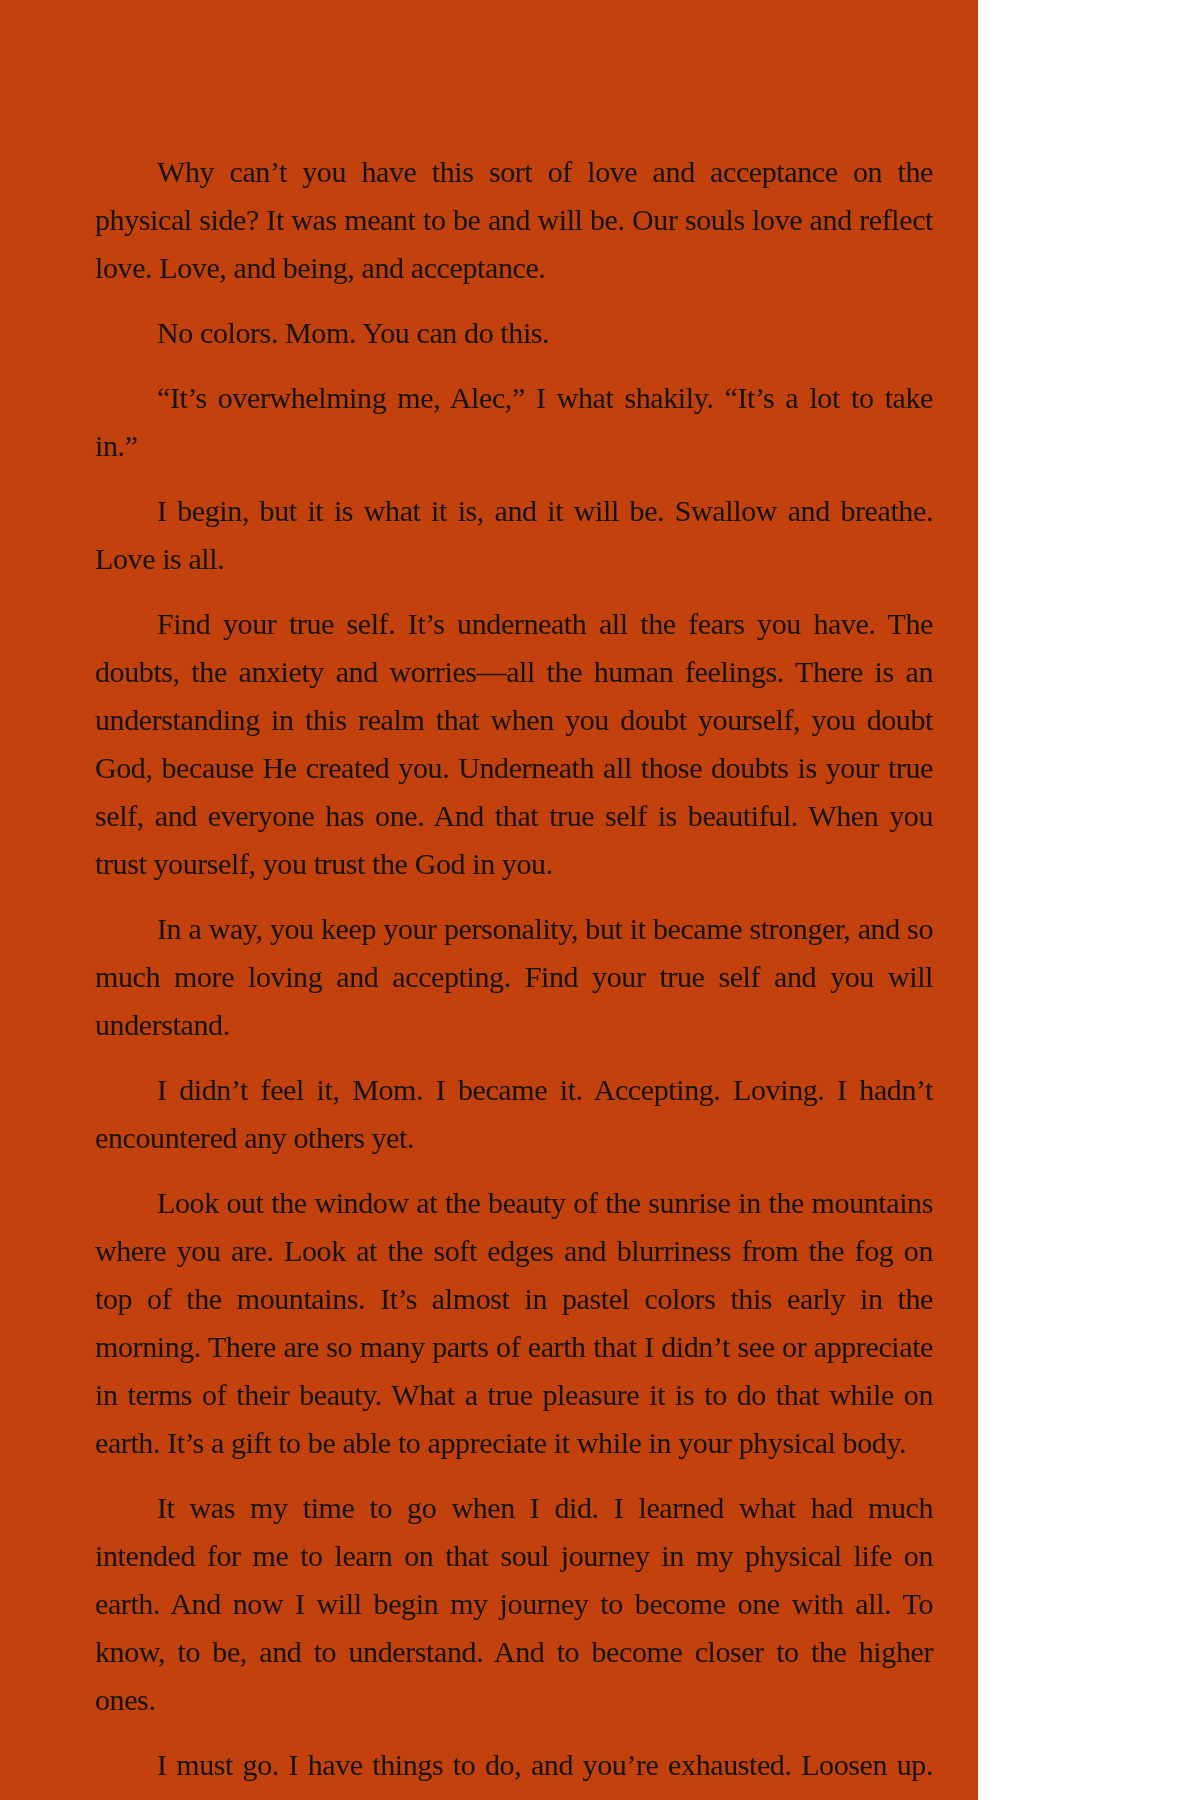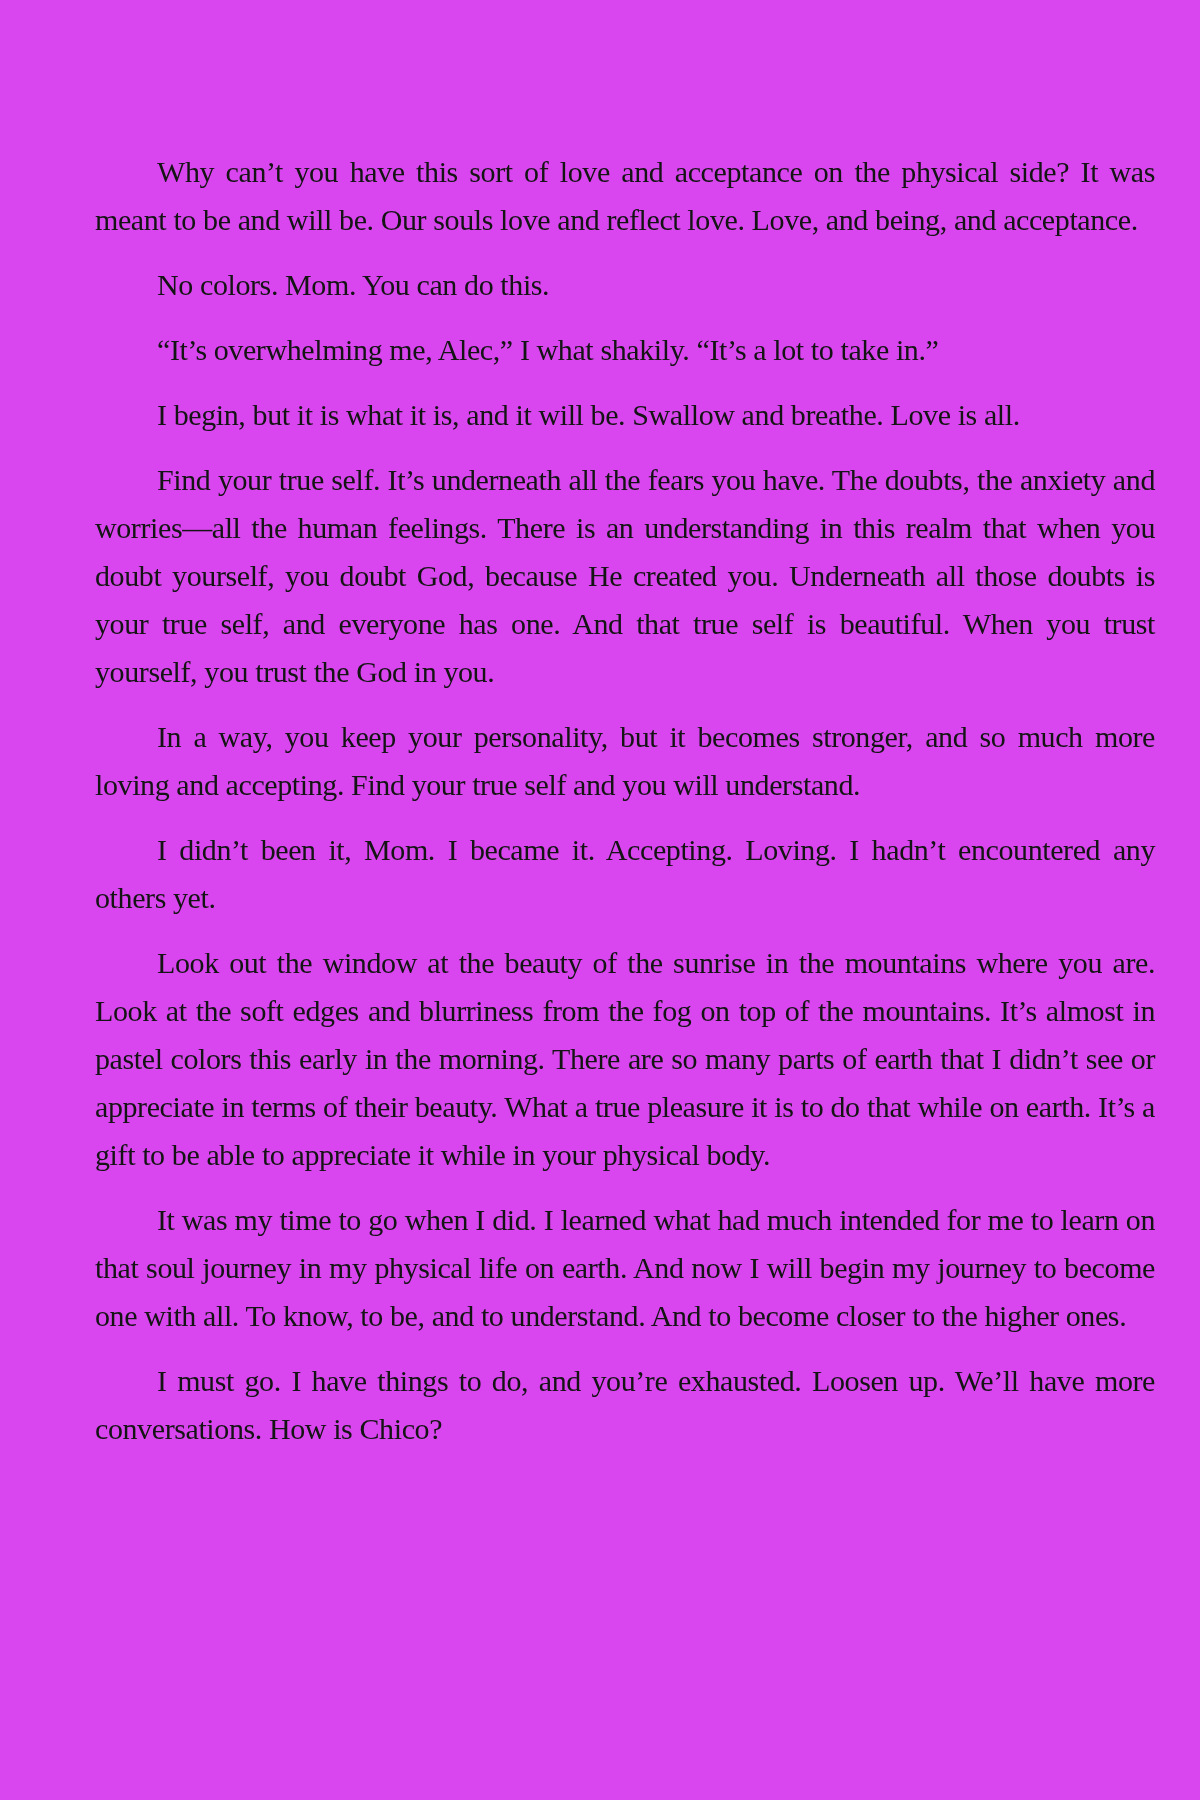--- a/index.html
+++ b/index.html
@@ -9,24 +9,24 @@
   body {
     width: 1200px;
     height: 1800px;
     background: #ffffff;
     font-family: "Liberation Serif", serif;
     color: #141414;
     overflow: hidden;
   }
   .page {
     box-sizing: border-box;
-    width: 1200px;
+    width: 978px;
     height: 1800px;
     padding: 148px 45px 0 95px;
-    background: #d946ef;
+    background: #c2410c;
   }
   .text-block {
     width: 100%;
   }
   .para {
     margin: 0 0 17px 0;
     font-size: 30px;
     line-height: 48px;
     letter-spacing: -0.4px;
     text-align: justify;
@@ -38,19 +38,19 @@
 </head>
 <body style="background: rgb(255, 255, 255); color: rgb(20, 20, 20);">
 
 <main class="page">
   <section class="text-block" id="paragraphs">
       <p class="para">Why can’t you have this sort of love and acceptance on the physical side? It was meant to be and will be. Our souls love and reflect love. Love, and being, and acceptance.</p>
       <p class="para">No colors. Mom. You can do this.</p>
       <p class="para">“It’s overwhelming me, Alec,” I what shakily. “It’s a lot to take in.”</p>
       <p class="para">I begin, but it is what it is, and it will be. Swallow and breathe. Love is all.</p>
       <p class="para">Find your true self. It’s underneath all the fears you have. The doubts, the anxiety and worries—all the human feelings. There is an understanding in this realm that when you doubt yourself, you doubt God, because He created you. Underneath all those doubts is your true self, and everyone has one. And that true self is beautiful. When you trust yourself, you trust the God in you.</p>
-      <p class="para">In a way, you keep your personality, but it becomes stronger, and so much more loving and accepting. Find your true self and you will understand.</p>
-      <p class="para">I didn’t been it, Mom. I became it. Accepting. Loving. I hadn’t encountered any others yet.</p>
+      <p class="para">In a way, you keep your personality, but it became stronger, and so much more loving and accepting. Find your true self and you will understand.</p>
+      <p class="para">I didn’t feel it, Mom. I became it. Accepting. Loving. I hadn’t encountered any others yet.</p>
       <p class="para">Look out the window at the beauty of the sunrise in the mountains where you are. Look at the soft edges and blurriness from the fog on top of the mountains. It’s almost in pastel colors this early in the morning. There are so many parts of earth that I didn’t see or appreciate in terms of their beauty. What a true pleasure it is to do that while on earth. It’s a gift to be able to appreciate it while in your physical body.</p>
       <p class="para">It was my time to go when I did. I learned what had much intended for me to learn on that soul journey in my physical life on earth. And now I will begin my journey to become one with all. To know, to be, and to understand. And to become closer to the higher ones.</p>
       <p class="para">I must go. I have things to do, and you’re exhausted. Loosen up. We’ll have more conversations. How is Chico?</p>
     </section>
 </main>
 
 </body></html>

